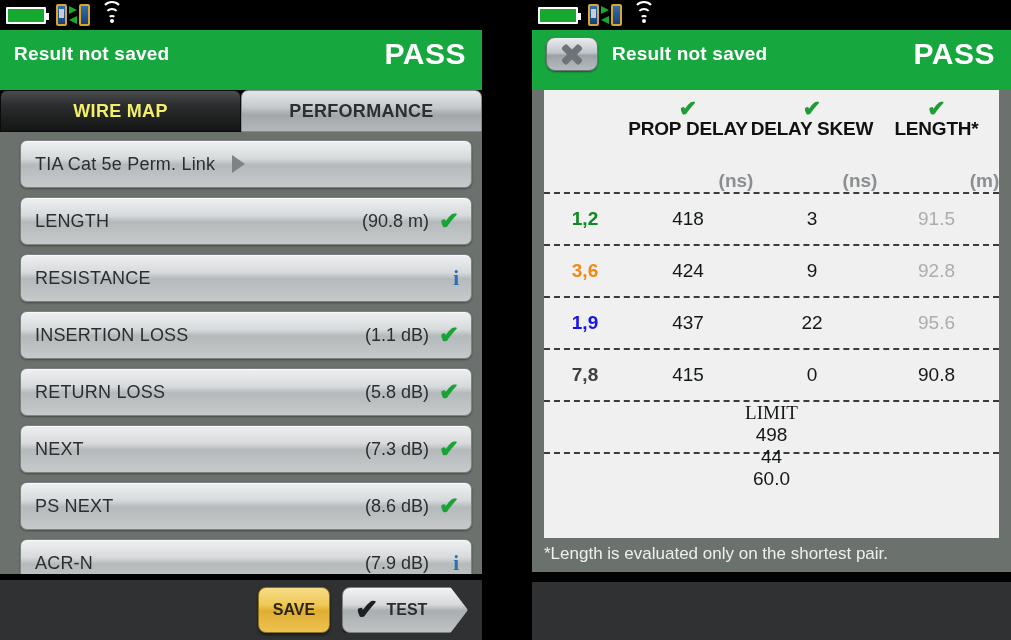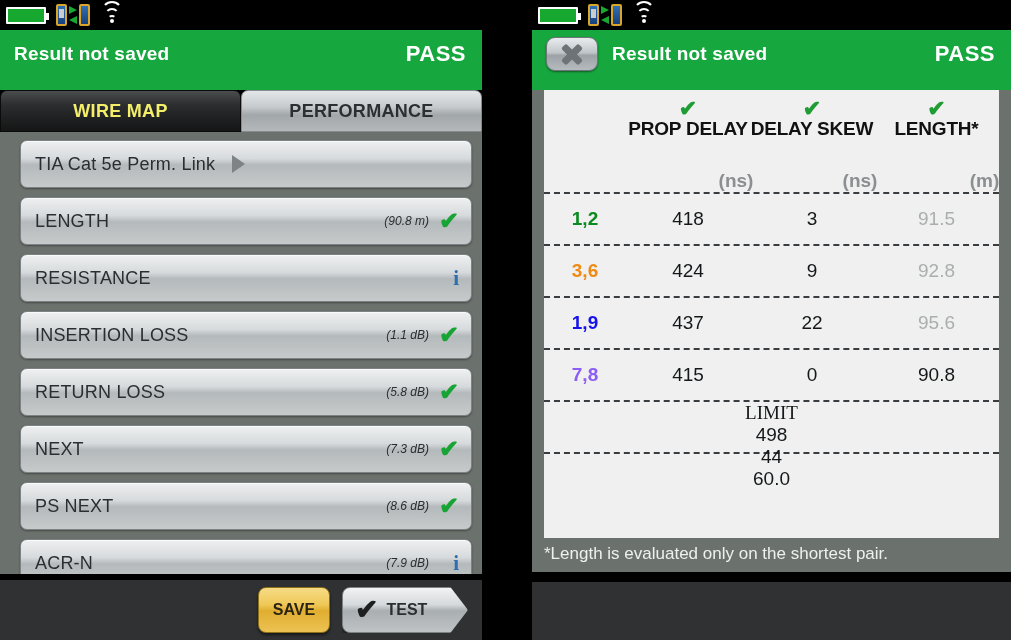--- a/index.html
+++ b/index.html
@@ -56,21 +56,21 @@
   .wifi .w3 { width: 8px; height: 8px; }
   .wifi .dot { width: 4px; height: 4px; background: #fff; border-radius: 50%; border: 0; bottom: 1px; }
 
   
   .header {
     height: 60px; background: #17a73f; display: flex; align-items: center;
     padding: 0 16px 12px 14px; color: #fff; position: relative;
   }
   .header .title { font-size: 19px; font-weight: bold; letter-spacing: .2px; }
   .header .verdict {
-    margin-left: auto; font-size: 22px; font-weight: bold; letter-spacing: .5px;
+    margin-left: auto; font-size: 30px; font-weight: bold; letter-spacing: .5px;
   }
   .close-btn {
     width: 52px; height: 34px; border-radius: 9px; margin-right: 14px;
     background: linear-gradient(180deg,#e9ecef 0%, #c2c7cb 45%, #9ca2a6 55%, #b6bbbf 100%);
     border: 1px solid #6f7478; position: relative; flex: none;
     box-shadow: 0 1px 2px rgba(0,0,0,.45);
   }
   .close-btn i, .close-btn b {
     position: absolute; left: 50%; top: 50%; width: 24px; height: 7px;
     background: #6d7377; border-radius: 2px; margin-left: -12px; margin-top: -3.5px;
@@ -100,21 +100,21 @@
   }
   .row {
     height: 48px; margin-bottom: 9px; border-radius: 7px;
     background: linear-gradient(180deg,#eef0f1 0%, #d7dadc 38%, #b4b9bb 52%, #c6cacb 100%);
     border: 1px solid #7d8285;
     box-shadow: 0 1px 2px rgba(0,0,0,.35), inset 0 1px 0 rgba(255,255,255,.65);
     display: flex; align-items: center; padding: 0 12px 0 14px;
     font-size: 18px; color: #2b2e30;
   }
   .row .label { letter-spacing: .2px; }
-  .row .val { margin-left: auto; font-size: 12px; color: #2b2e30; font-style: italic; }
+  .row .val { margin-left: auto; font-size: 18px; color: #2b2e30; }
   .row .trail { width: 30px; display: flex; justify-content: flex-end; align-items: center; }
   .chev {
     width: 0; height: 0; border-left: 13px solid #7e8386;
     border-top: 9px solid transparent; border-bottom: 9px solid transparent;
   }
   .tick { color: #18a335; font-size: 24px; font-weight: bold; line-height: 1; }
   .info { color: #2a6fb0; font-size: 21px; font-weight: bold; font-family: "Liberation Serif", serif; }
 
   
   .toolbar {
@@ -361,21 +361,21 @@
         </div>
 
         <div class="trow">
           <span class="col-pair pairlabel" style="color:#1513e8">1,9</span>
           <span class="col-d">437</span>
           <span class="col-s">22</span>
           <span class="col-l muted">95.6</span>
         </div>
 
         <div class="trow">
-          <span class="col-pair pairlabel" style="color:#8b5cf6">7,8</span>
+          <span class="col-pair pairlabel" style="color:#404040">7,8</span>
           <span class="col-d">415</span>
           <span class="col-s">0</span>
           <span class="col-l">90.8</span>
         </div>
 
         <div class="trow limit">
           <span class="col-pair pairlabel">LIMIT</span>
           <span class="col-d">498</span>
           <span class="col-s">44</span>
           <span class="col-l">60.0</span>

